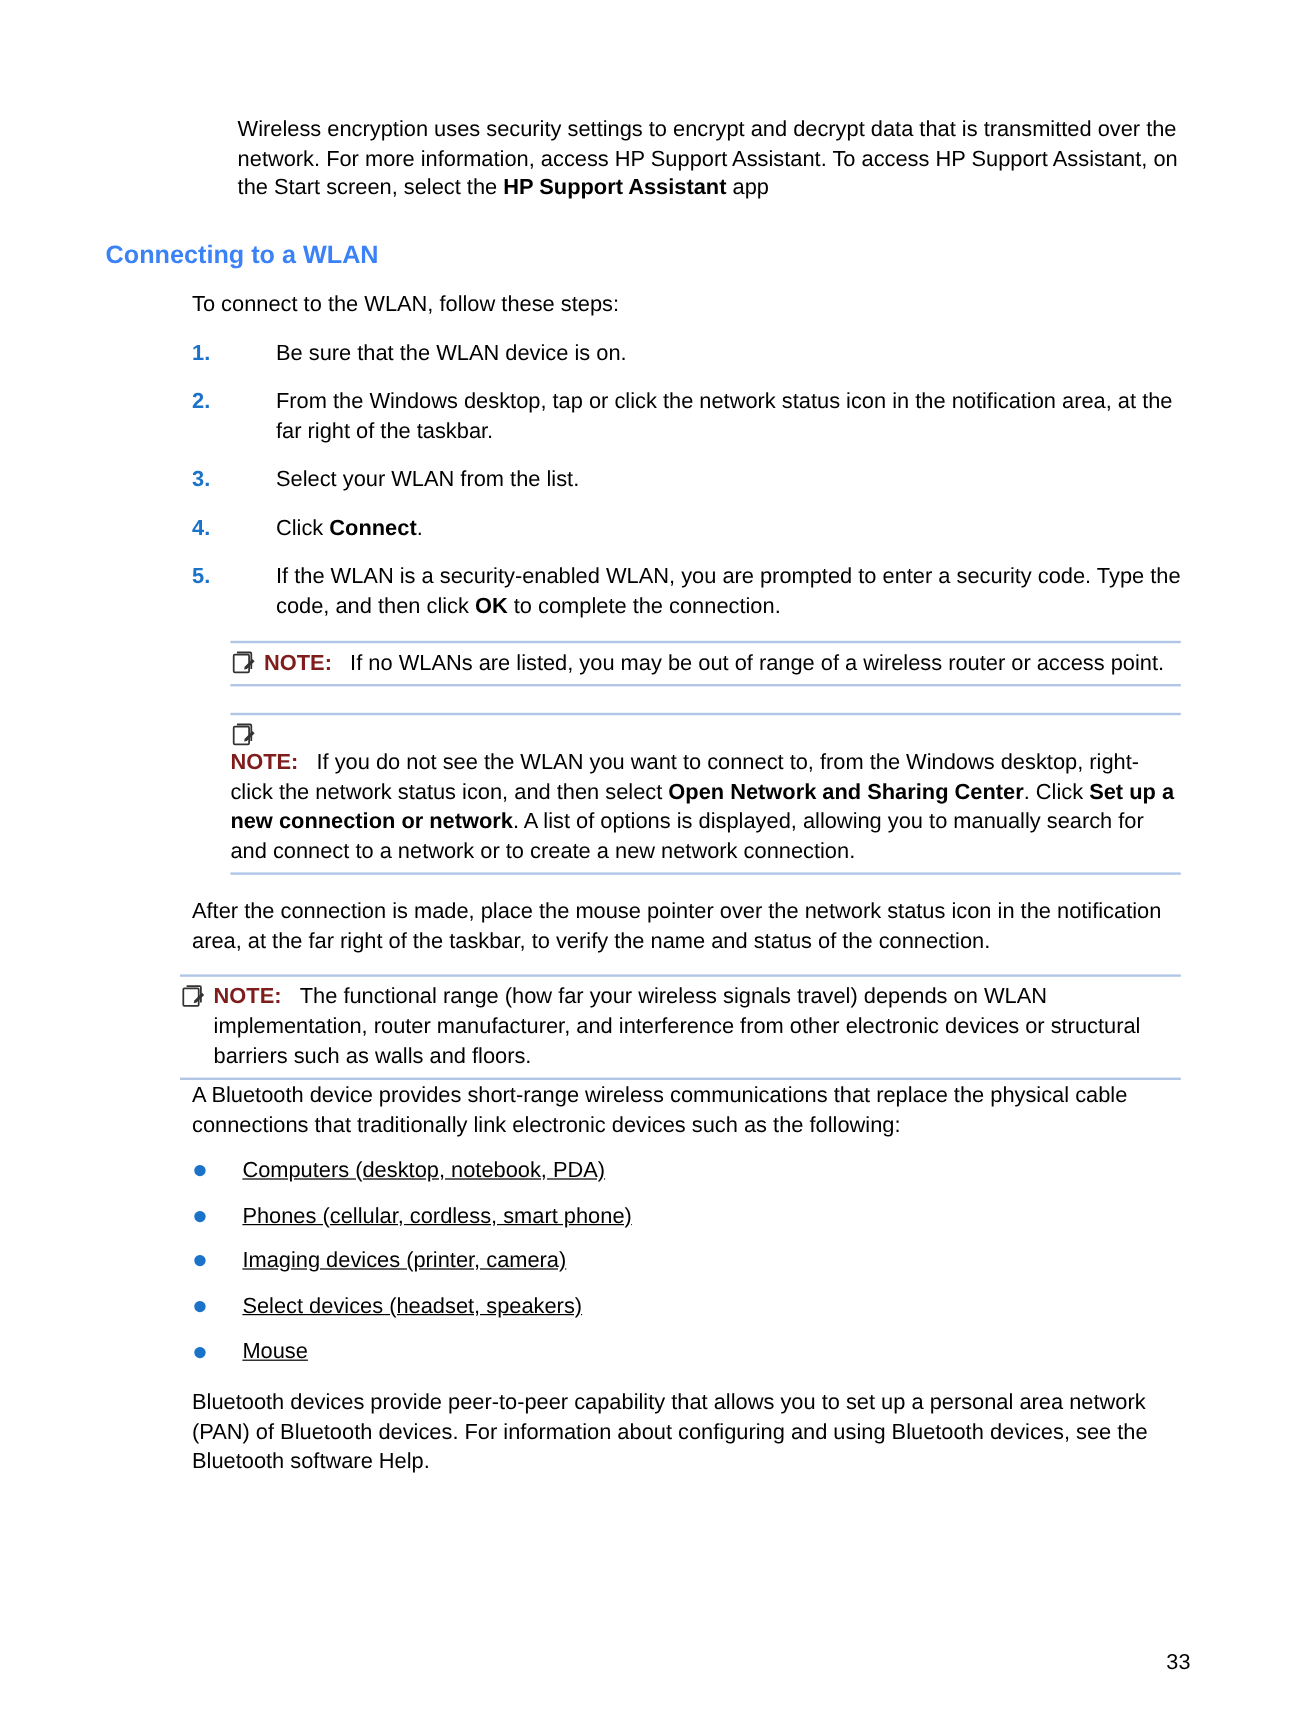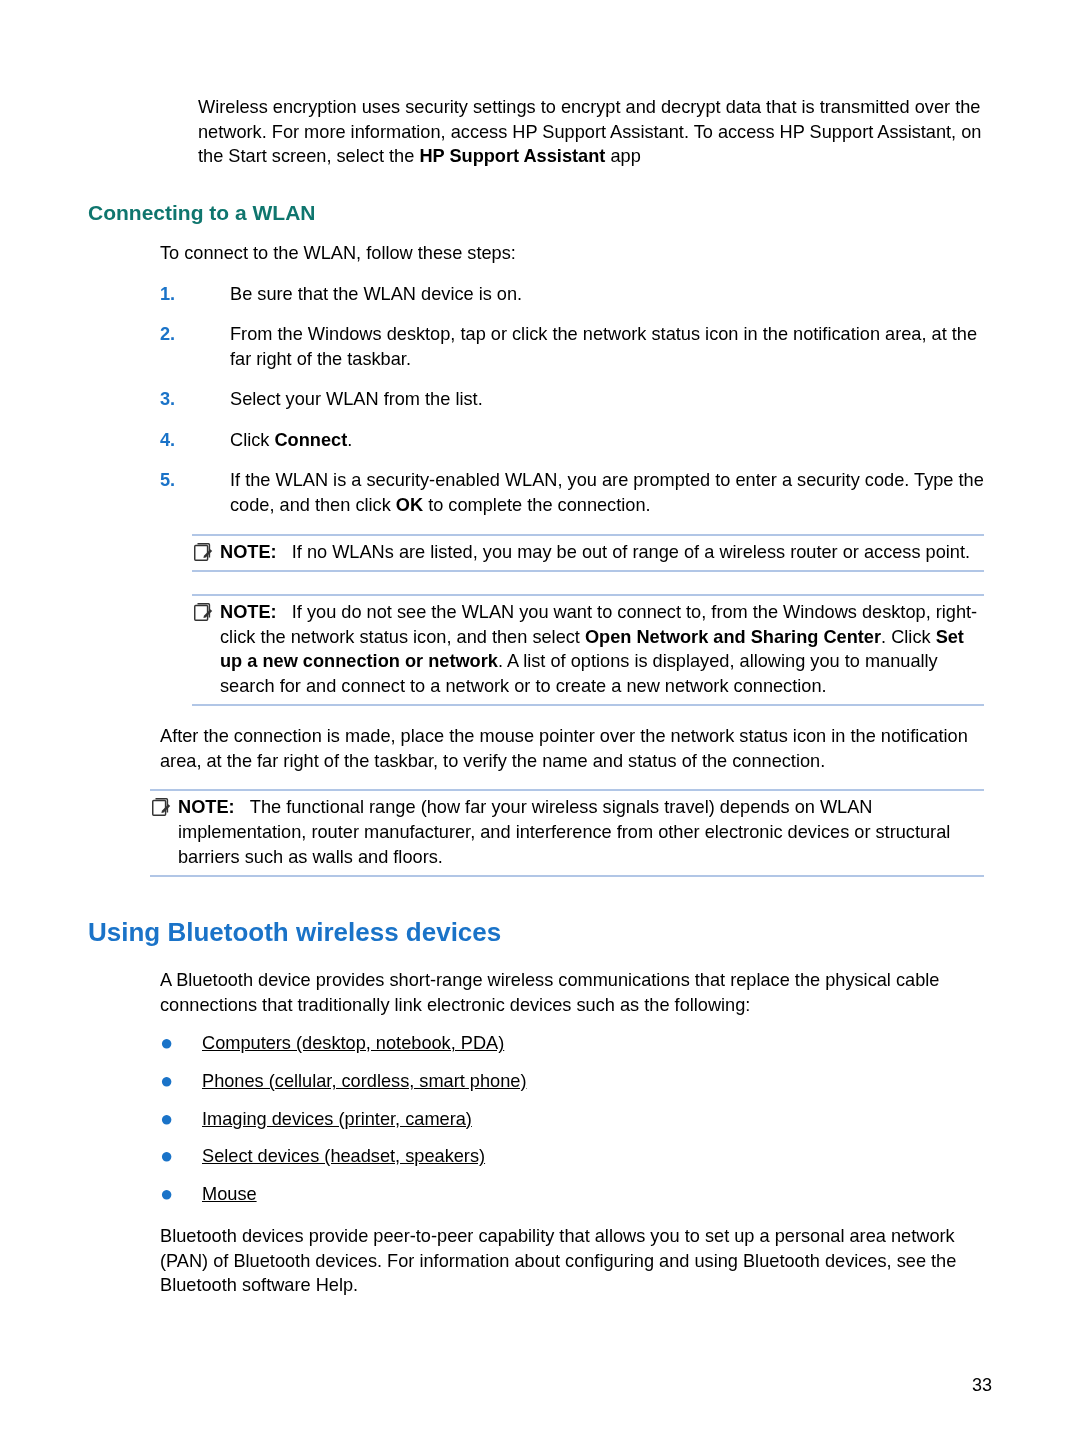--- a/index.html
+++ b/index.html
@@ -18,21 +18,21 @@
       position: relative;
     }
     .page {
       padding: 95px 88px 0 88px;
     }
     .intro-paragraph {
       margin-left: 110px;
       margin-right: 8px;
     }
     .heading-3 {
-      color: #0f766e;
+      color: #3b82f6;
       font-weight: bold;
       font-size: 21px;
       margin-top: 30px;
       margin-bottom: 14px;
     }
     .heading-2 {
       color: #1a73c8;
       font-weight: bold;
       font-size: 26px;
       margin-top: 38px;
@@ -84,21 +84,21 @@
     }
     .note-icon svg {
       width: 22px;
       height: 22px;
       display: block;
     }
     .note-body {
       flex: 1 1 auto;
     }
     .note-label {
-      color: #000000;
+      color: #7f1d1d;
       font-weight: bold;
     }
     ul.bullets {
       list-style: none;
       margin-left: 72px;
       margin-right: 8px;
     }
     ul.bullets li {
       display: flex;
       margin-top: 13px;
@@ -125,20 +125,21 @@
       left: 88px;
       display: flex;
       justify-content: flex-end;
       font-size: 18px;
     }
     .footer .sep {
       margin: 0 14px;
     }
     .note-gap-top {
       margin-top: 22px;
+      flex-direction: column;
     }
   </style>
 </head>
 <body>
 
 <div class="page">
 
   <p class="intro-paragraph">
     <span>Wireless encryption uses security settings to encrypt and decrypt data that is transmitted over the network. For more information, access HP Support Assistant. To access HP Support Assistant, on the Start screen, select the </span><span class="bold">HP Support Assistant</span><span> app</span>
   </p>
@@ -208,21 +209,20 @@
         <rect x="3" y="5" width="14" height="16" rx="1"></rect>
         <path d="M6 3 h12 a1 1 0 0 1 1 1 v14"></path>
         <path d="M20 9 l2 2 l-7 7 l-2.5 0.5 l0.5 -2.5 z" fill="#333" stroke="none"></path>
       </svg>
     </div>
     <div class="note-body">
       <span class="note-label">NOTE:</span>&nbsp;&nbsp;&nbsp;<span>The functional range (how far your wireless signals travel) depends on WLAN implementation, router manufacturer, and interference from other electronic devices or structural barriers such as walls and floors.</span>
     </div>
   </div>
 
-  <h2 class="heading-2">Using Bluetooth wireless devices</h2>
 
   <p class="body-p">A Bluetooth device provides short-range wireless communications that replace the physical cable connections that traditionally link electronic devices such as the following:</p>
 
   <ul class="bullets">
     <li>
       <span class="bullet-dot">●</span>
       <span class="bullet-text">Computers (desktop, notebook, PDA)</span>
     </li>
     <li>
       <span class="bullet-dot">●</span>

